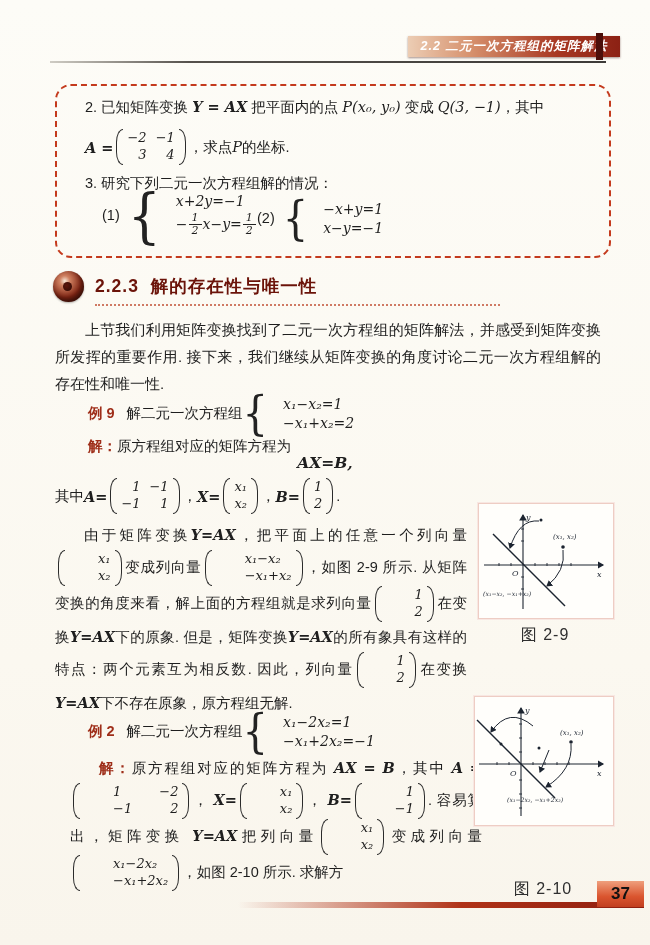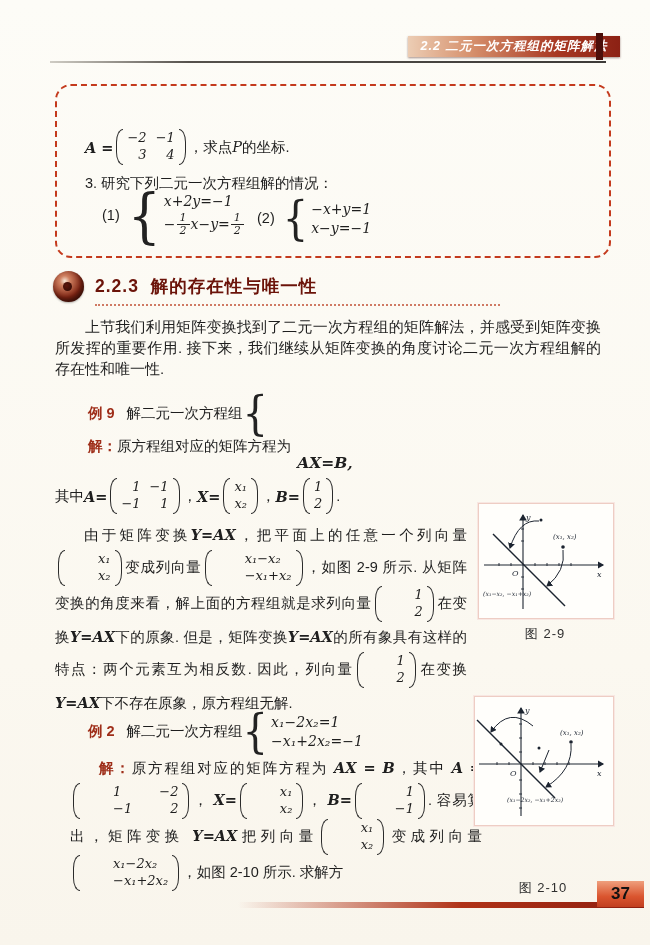--- a/index.html
+++ b/index.html
@@ -29,41 +29,41 @@
   .mcol{display:flex;flex-direction:column;justify-content:center;padding:2px 4px;gap:2px;}
   .mrow{display:flex;gap:9px;font-size:13px;line-height:1.15;font-family:"DejaVu Serif",serif;font-style:italic;}
   .mrow span{min-width:19px;text-align:right;}
   .vrow{text-align:right;font-size:13px;line-height:1.15;font-family:"DejaVu Serif",serif;font-style:italic;}
   .frac{display:inline-flex;flex-direction:column;vertical-align:middle;font-size:11px;line-height:1.1;text-align:center;margin:0 1px;}
   .frac .fn{border-bottom:1px solid #222;padding:0 3px;}
   .sys{display:inline-flex;align-items:center;vertical-align:middle;}
   .brace{font-family:"DejaVu Serif",serif;font-size:40px;font-weight:400;transform:scaleY(1.15);color:#222;margin-right:3px;line-height:1;}
   .brace.tall{font-size:52px;}
   .eqs{display:flex;flex-direction:column;gap:3px;font-size:14px;}
-  .eqs>span,.eqline{white-space:nowrap;}
+  .eqs>span,.eqline{white-space:nowrap;margin-left:12px;}
 
   .redlab{color:#9e2d18;font-weight:bold;}
 
   
   .ball{left:53px;top:271px;width:31px;height:31px;border-radius:50%;
      background:radial-gradient(circle at 38% 32%,#f6e6d6 0%,#cf8060 18%,#7e2413 58%,#430f08 100%);
      box-shadow:inset -2px -3px 5px rgba(0,0,0,.45),0 1px 2px rgba(0,0,0,.3);}
   .ball .inner{position:absolute;left:10px;top:11px;width:9px;height:9px;border-radius:50%;
      background:radial-gradient(circle at 40% 40%,#5c150b,#2c0903);}
   .sec-title{left:95px;top:274px;font-size:17.5px;font-weight:bold;color:#6b1309;letter-spacing:1px;}
   .sec-dots{left:95px;top:304px;width:405px;height:0;border-bottom:2px dotted #cf7a64;}
 
-  .para{line-height:21px;text-align:justify;}
+  .para{line-height:27px;text-align:justify;}
   .indent{text-indent:2em;}
 
   .center-eq{left:0;top:453px;width:650px;text-align:center;font-size:15.5px;}
 
   
   .figbox{background:#fffefb;border:1px solid #eecdc4;box-shadow:0 0 0 1px #f8e7e2;}
-  .figcap{text-align:center;font-size:13px;color:#2f2f2f;letter-spacing:1px;}
+  .figcap{text-align:center;font-size:16px;color:#2f2f2f;letter-spacing:1px;}
   svg text{font-family:"DejaVu Serif",serif;font-style:italic;fill:#1c2430;}
 
   
   .footbar{left:238px;top:902px;width:406px;height:6px;
      background:linear-gradient(90deg,rgba(160,40,20,0) 0%,#b03318 55%,#8e1e0f 100%);z-index:1;}
   .pagebox{left:597px;top:881px;width:47px;height:26px;z-index:2;
      background:linear-gradient(180deg,#ef9f7d 0%,#da552f 60%,#c13f20 100%);
      display:flex;align-items:center;justify-content:center;
      font-size:17px;font-weight:bold;color:#111;}
 </style>
@@ -72,20 +72,23 @@
 
 <div class="page">
 
   <div class="abs hdr-bar">
     <span>2.2  二元一次方程组的矩阵解法</span>
   </div>
   <div class="abs hdr-tab"></div>
   <div class="abs hdr-rule"></div>
 
   <div class="abs exbox">
+    <div class="abs" style="left:28px;top:12px;">
+      <span>2. 已知矩阵变换 </span><span class="m mb">Y = AX</span><span> 把平面内的点 </span><span class="m">P(x₀, y₀)</span><span> 变成 </span><span class="m">Q(3, −1)</span><span>，其中</span>
+    </div>
     <div class="abs flexc" style="left:28px;top:38px;height:46px;">
       <span class="m mb">A =</span>
       <span class="mat">
         <span class="brk l"></span>
         <span class="mcol">
           <span class="mrow">
               <span>−2</span>
               <span>−1</span>
             </span>
           <span class="mrow">
@@ -140,20 +143,24 @@
 
   <div class="abs para indent" style="left:55px;top:316px;width:546px;font-size:15px;">
     <span>上节我们利用矩阵变换找到了二元一次方程组的矩阵解法，并感受到矩阵变换所发挥的重要作用. 接下来，我们继续从矩阵变换的角度讨论二元一次方程组解的存在性和唯一性.</span>
   </div>
 
   <div class="abs flexc" style="left:88px;top:389px;height:48px;">
     <span class="redlab">例 9</span>
     <span style="margin-left:12px;">解二元一次方程组</span>
     <span class="sys">
       <span class="brace">{</span>
+      <span class="eqs">
+        <span class="m">x₁−x₂=1</span>
+        <span class="m">−x₁+x₂=2</span>
+      </span>
     </span>
   </div>
   <div class="abs" style="left:88px;top:437px;">
     <span class="redlab">解：</span><span>原方程组对应的矩阵方程为</span>
   </div>
   <div class="abs center-eq m mb">AX=B,</div>
   <div class="abs flexc" style="left:55px;top:471px;height:50px;">
     <span>其中 </span>
     <span class="m mb">A=</span>
     <span class="mat">

